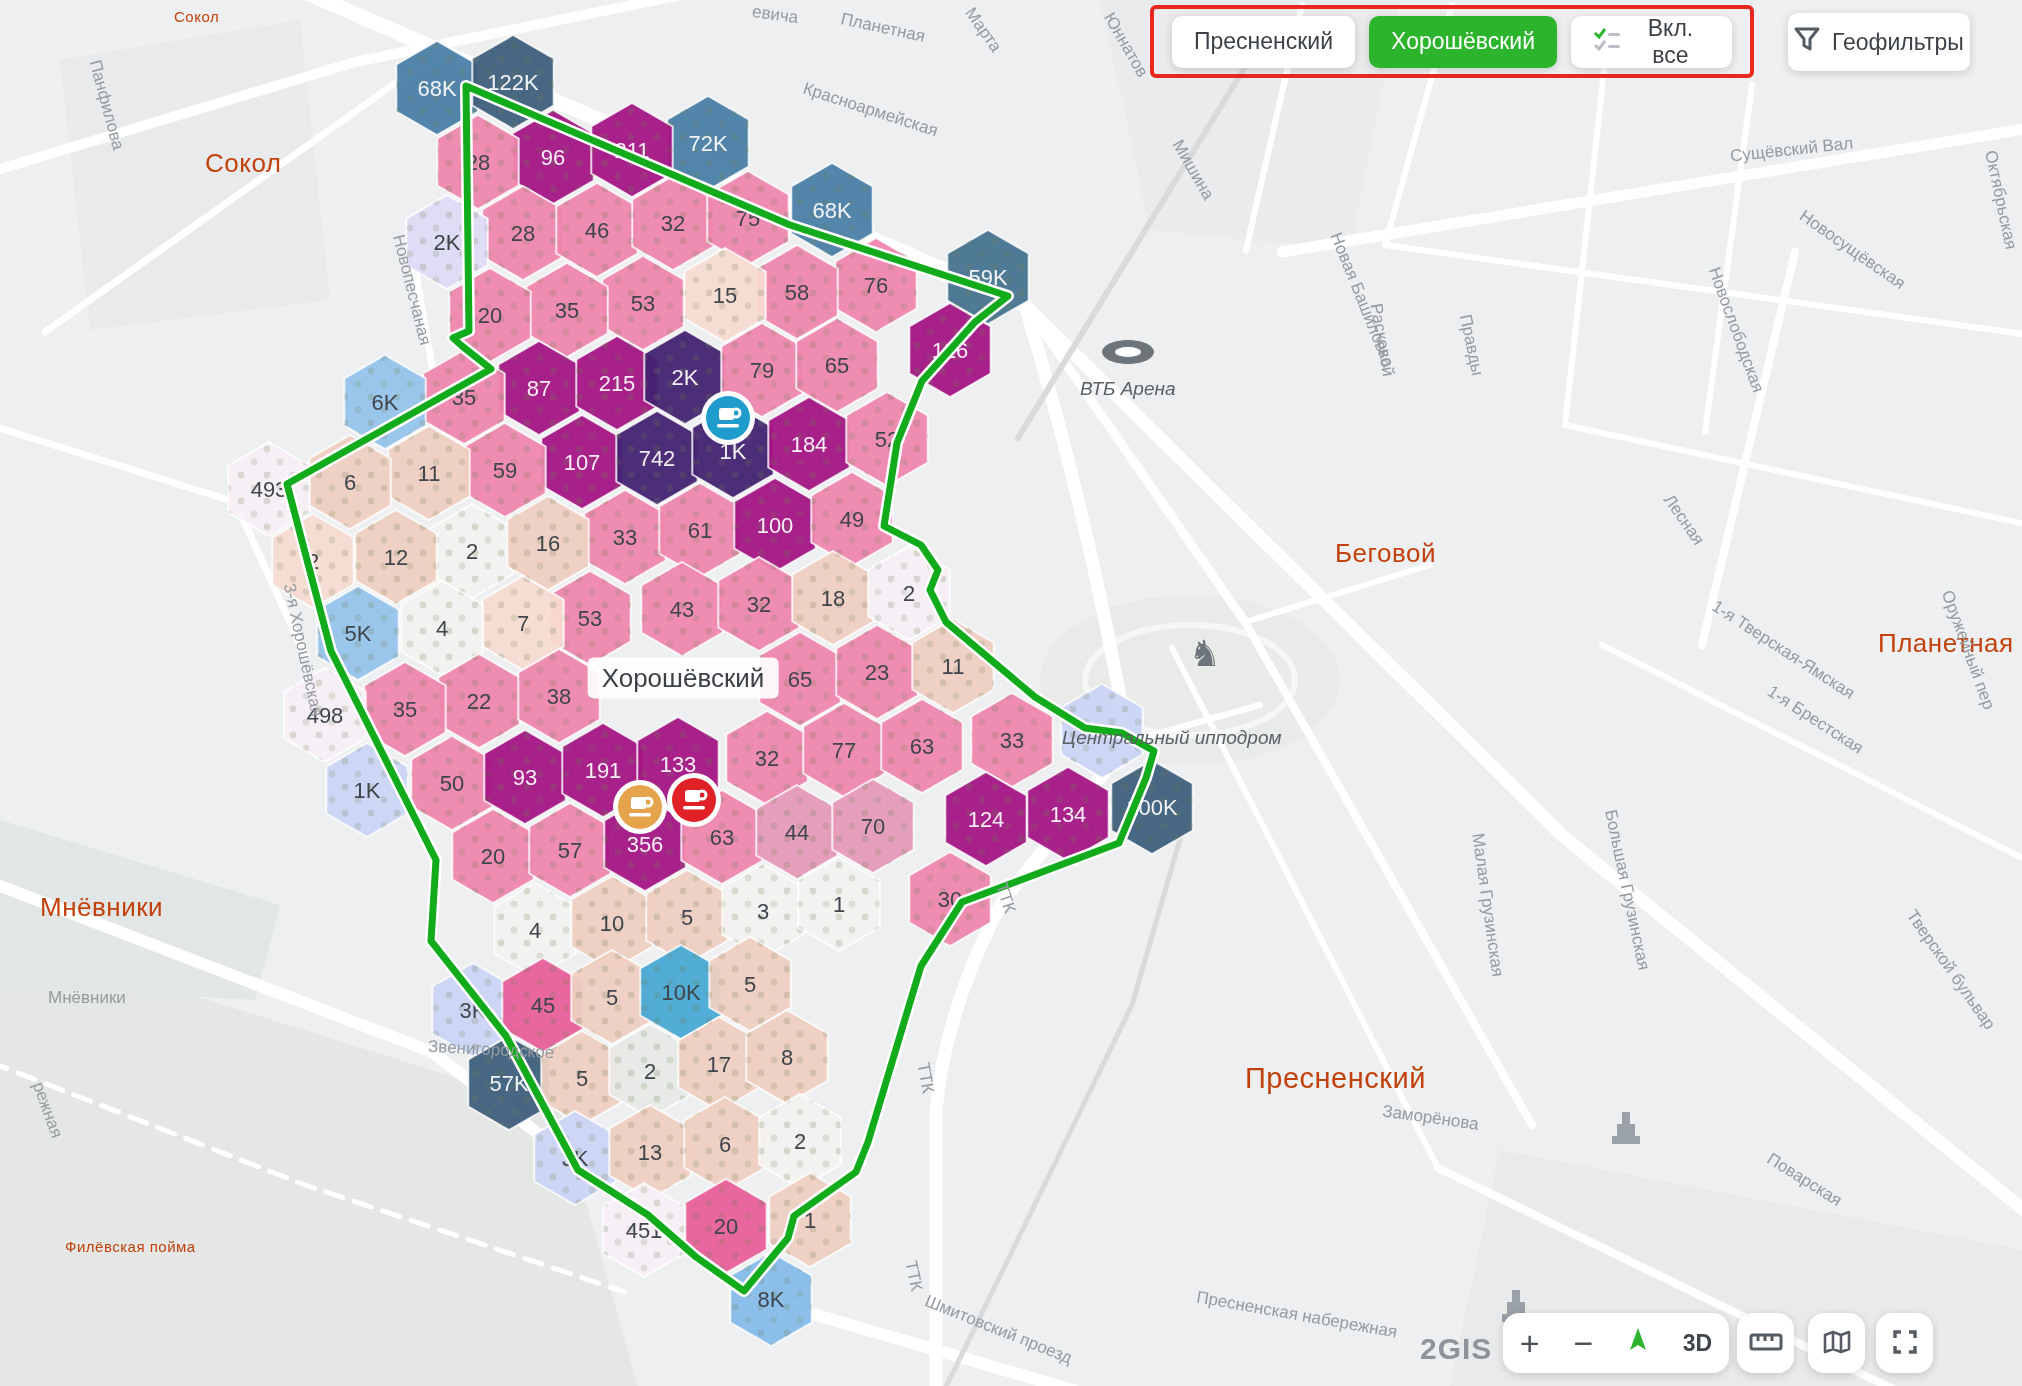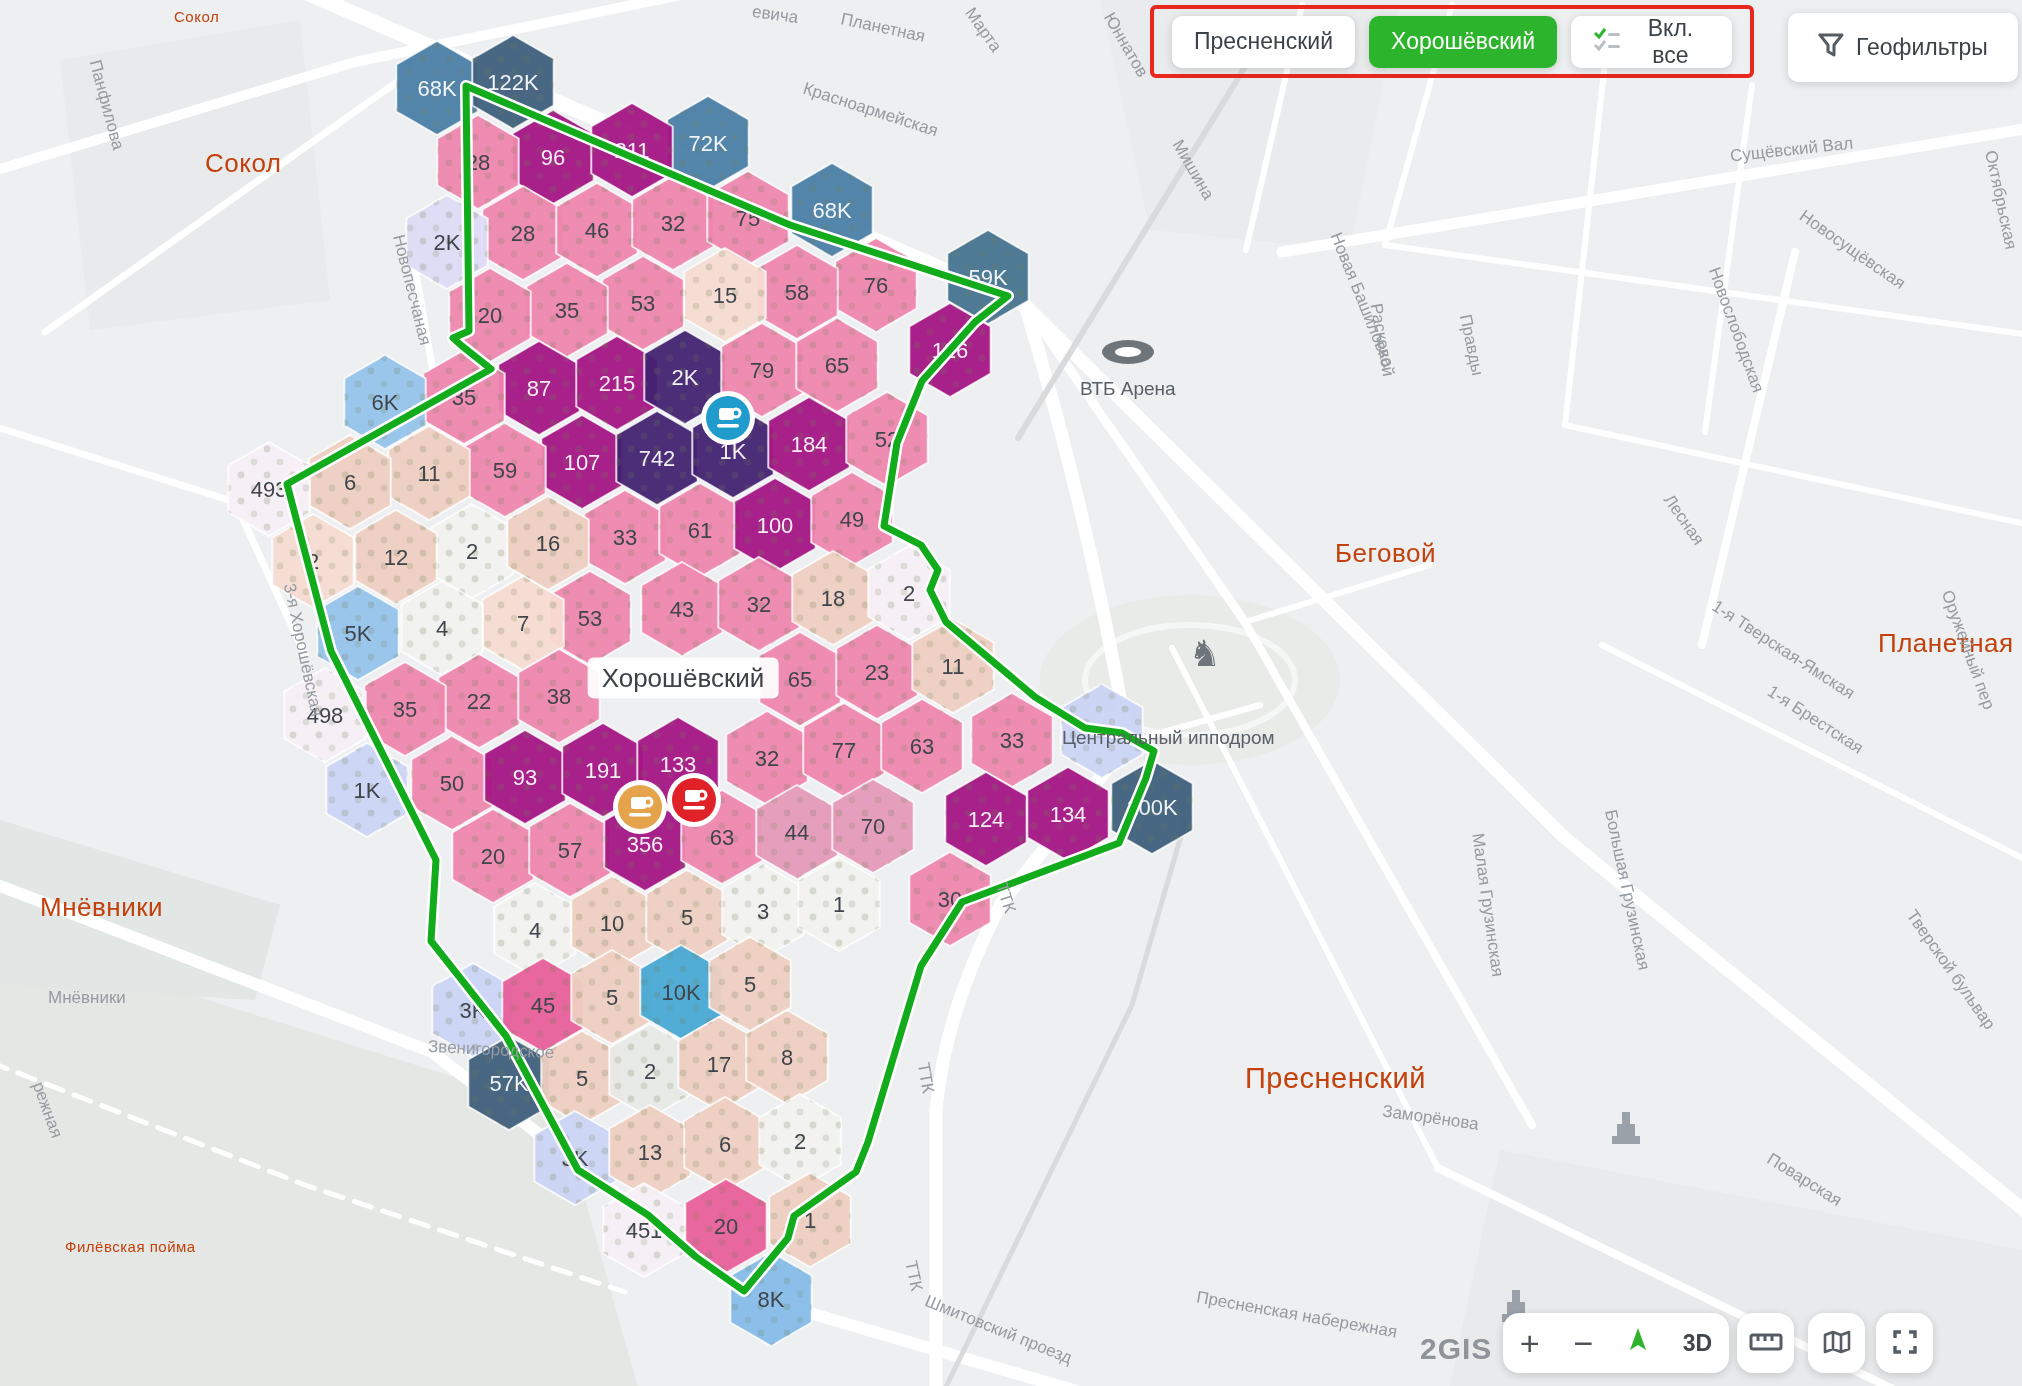--- a/index.html
+++ b/index.html
@@ -3,34 +3,34 @@
 <meta charset="utf-8">
 <style>
   html,body{margin:0;padding:0;background:#edeff0;}
   #app{position:relative;width:2022px;height:1386px;overflow:hidden;
        font-family:"Liberation Sans","DejaVu Sans",sans-serif;background:#edeff0;}
   #map-svg{position:absolute;left:0;top:0;}
   
   .map-label{position:absolute;white-space:nowrap;transform-origin:center;
              color:#959ba1;font-size:17px;pointer-events:none;}
   .map-label.district{color:#c2410c;font-size:26px;letter-spacing:.5px;}
-  .map-label.poi{color:#596067;font-size:19px;}
+  .map-label.poi{color:#596067;font-size:19px;font-style:italic;}
   .map-label.small{font-size:15px;}
   
   .region-pill{position:absolute;background:rgba(255,255,255,.93);color:#3c4248;
                font-size:26px;padding:5px 14px;border-radius:6px;transform:translate(-50%,-50%);}
   
   .hl-box{position:absolute;border:4px solid #e8281e;border-radius:6px;
           display:flex;align-items:center;gap:14px;padding:0 18px;}
   .pill-btn{display:flex;align-items:center;gap:10px;background:#fff;color:#3c4248;
             border:none;border-radius:10px;height:52px;padding:0 22px;font-size:23px;
             font-family:inherit;box-shadow:0 2px 8px rgba(0,0,0,.16);cursor:pointer;}
   .pill-btn.active{background:#2db42d;color:#fff;}
   .geo-btn{position:absolute;display:flex;align-items:center;gap:12px;background:#fff;
-           color:#3c4248;border:none;border-radius:10px;height:69px;padding:0 30px;
+           color:#3c4248;border:none;border-radius:10px;height:58px;padding:0 6px;
            font-size:23px;font-family:inherit;box-shadow:0 2px 8px rgba(0,0,0,.16);cursor:pointer;}
   
   .ctrl-pill{position:absolute;background:#fff;border-radius:16px;height:60px;
              box-shadow:0 2px 8px rgba(0,0,0,.16);display:flex;align-items:center;
              justify-content:space-around;}
   .ctrl-sq{position:absolute;background:#fff;border-radius:16px;width:57px;height:60px;
            box-shadow:0 2px 8px rgba(0,0,0,.16);display:flex;align-items:center;
            justify-content:center;cursor:pointer;border:none;}
   .ctrl-txt{font-size:34px;color:#4a5056;cursor:pointer;line-height:1;}
   .ctrl-3d{font-size:23px;font-weight:bold;color:#3f454b;cursor:pointer;text-align:center;}

